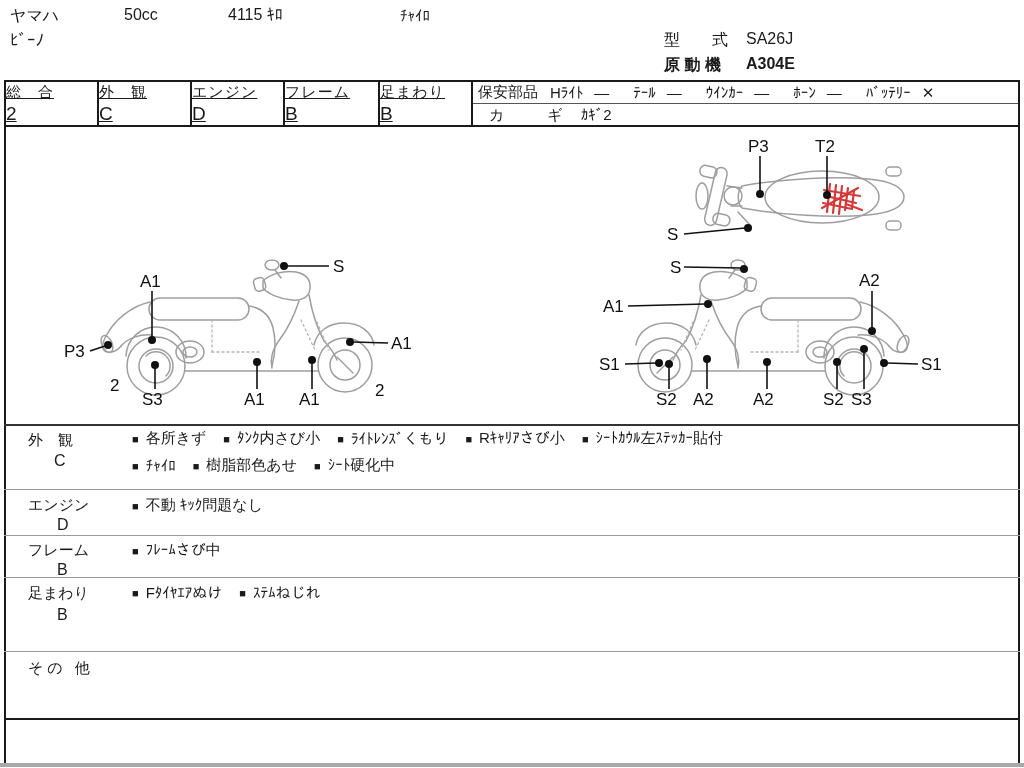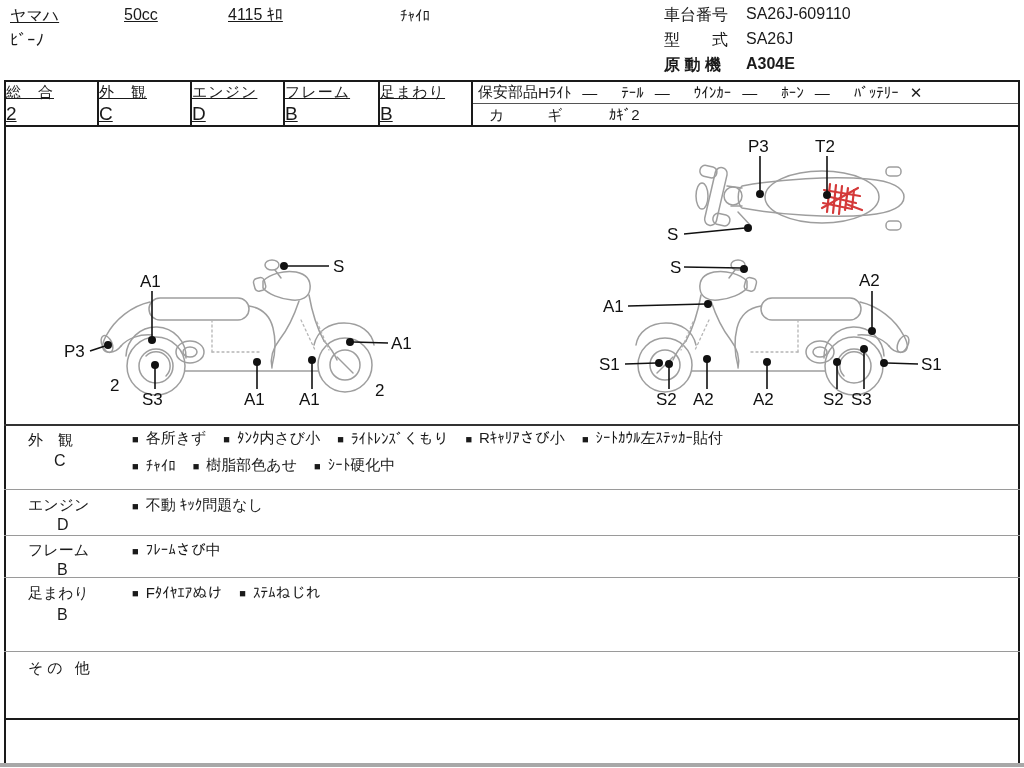--- a/index.html
+++ b/index.html
@@ -1,33 +1,33 @@
 <!DOCTYPE html>
 <html><head>
 <meta charset="utf-8">
 <style>
   html,body{margin:0;padding:0;background:#fff;}
   #sheet{position:relative;width:1024px;height:768px;background:#ffffff;overflow:hidden;
          font-family:"Liberation Sans","DejaVu Sans",sans-serif;color:#1a1a1a;}
   .abs{position:absolute;white-space:nowrap;}
-  .t16{font-size:16px;text-decoration:underline;} .t17{font-size:17px;} .t15{font-size:15px;}
+  .t16{font-size:16px;} .t17{font-size:17px;} .t15{font-size:15px;}
   
   .hline,.vline{position:absolute;background:#1a1a1a;}
   .hthin{position:absolute;background:#9a9a9a;height:1px;}
   
   .gcell{position:absolute;top:80px;height:28px;text-align:left;text-decoration:underline;}
   .gcell .glabel{margin-top:3px;font-size:15px;letter-spacing:1px;}
   .gcell .gvalue{margin-top:1px;font-size:19px;}
   
   #safety-line{position:absolute;left:478px;top:83px;font-size:15px;display:flex;align-items:center;}
-  #safety-line .sft-title{}
+  #safety-line .sft-title{margin-right:12px;}
   .sft-item{display:inline-flex;margin-right:24px;}
   .sft-name{margin-right:11px;}
   #key-line{position:absolute;left:489px;top:106px;font-size:15px;display:flex;}
-  #key-line .key-label{letter-spacing:14px;margin-right:32px;}
+  #key-line .key-label{letter-spacing:14px;margin-right:4px;}
   
   .hrow{position:absolute;left:664px;font-size:16px;display:flex;}
   .hrow .hlabel{display:inline-block;min-width:82px;}
   
   .clabel{position:absolute;left:28px;font-size:15px;}
   .cgrade{position:absolute;font-size:16px;}
   .cline{position:absolute;left:132px;display:flex;font-size:15px;}
   .itm{display:inline-flex;align-items:center;margin-right:17px;}
   .blt{font-size:11px;margin-right:7px;position:relative;top:0px;}
   svg text{font-family:"Liberation Sans","DejaVu Sans",sans-serif;}
@@ -36,24 +36,20 @@
 <body>
 
 <div id="sheet">
 
   <div class="abs t16" style="left:10px;top:6px;">ヤマハ</div>
   <div class="abs t16" style="left:124px;top:6px;">50cc</div>
   <div class="abs t16" style="left:228px;top:6px;">4115 ｷﾛ</div>
   <div class="abs t15" style="left:400px;top:7px;">ﾁｬｲﾛ</div>
   <div class="abs t17" style="left:10px;top:31px;">ﾋﾞｰﾉ</div>
 
-  <div class="hrow" style="top:5px;">
-    <span class="hlabel">車台番号</span>
-    <span>SA26J-609110</span>
-  </div>
   <div class="hrow" style="top:30px;">
     <span class="hlabel">型　　式</span>
     <span>SA26J</span>
   </div>
   <div class="hrow" style="top:55px;font-weight:bold;">
     <span class="hlabel">原 動 機</span>
     <span>A304E</span>
   </div>
 
   <div class="hline" style="left:4px;top:80px;width:1016px;height:2px;"></div>

